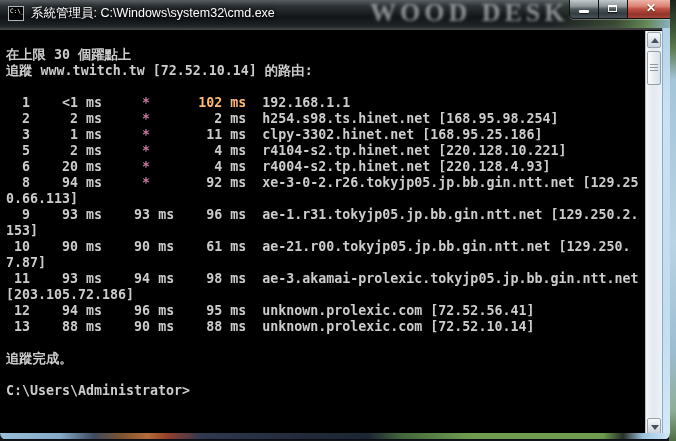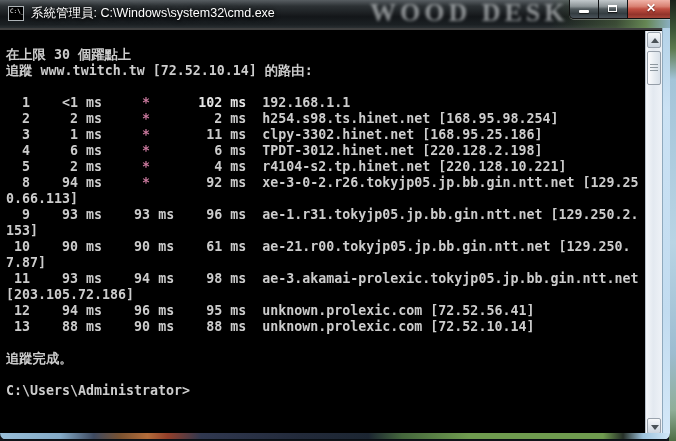--- a/index.html
+++ b/index.html
@@ -136,25 +136,25 @@
       <div class="cap-btn close">
         <span class="glyph-close">✕</span>
       </div>
     </div>
   </div>
 
   <div class="client">
     <pre class="console"><span>在上限 30 個躍點上
 </span><span>追蹤 www.twitch.tw [72.52.10.14] 的路由:
 </span><span>
-</span><span>  1<span>    &lt;1 ms</span><span style="color: rgb(203, 122, 159);">     *   </span><span style="color: #e5e5e5;">   102 ms</span>  192.168.1.1
+</span><span>  1<span>    &lt;1 ms</span><span style="color: rgb(203, 122, 159);">     *   </span><span style="color: #fdba74;">   102 ms</span>  192.168.1.1
 </span><span>  2<span>     2 ms</span><span style="color: rgb(203, 122, 159);">     *   </span><span>     2 ms</span>  h254.s98.ts.hinet.net [168.95.98.254]
 </span><span>  3<span>     1 ms</span><span style="color: rgb(203, 122, 159);">     *   </span><span>    11 ms</span>  clpy-3302.hinet.net [168.95.25.186]
-</span><span>  4<span>     6 ms</span><span style="color: rgb(203, 122, 159);">     *   </span><span>     6 ms</span>  TPDT-3012.hinet.net [220.128.2.198]
 </span><span>  5<span>     2 ms</span><span style="color: rgb(203, 122, 159);">     *   </span><span>     4 ms</span>  r4104-s2.tp.hinet.net [220.128.10.221]
+</span><span>  6<span>    20 ms</span><span style="color: rgb(203, 122, 159);">     *   </span><span>     4 ms</span>  r4004-s2.tp.hinet.net [220.128.4.93]
 </span><span>  8<span>    94 ms</span><span style="color: rgb(203, 122, 159);">     *   </span><span>    92 ms</span>  xe-3-0-2.r26.tokyjp05.jp.bb.gin.ntt.net [129.250.66.113]
 </span><span>  9<span>    93 ms</span><span>    93 ms</span><span>    96 ms</span>  ae-1.r31.tokyjp05.jp.bb.gin.ntt.net [129.250.2.153]
 </span><span> 10<span>    90 ms</span><span>    90 ms</span><span>    61 ms</span>  ae-21.r00.tokyjp05.jp.bb.gin.ntt.net [129.250.7.87]
 </span><span> 11<span>    93 ms</span><span>    94 ms</span><span>    98 ms</span>  ae-3.akamai-prolexic.tokyjp05.jp.bb.gin.ntt.net [203.105.72.186]
 </span><span> 12<span>    94 ms</span><span>    96 ms</span><span>    95 ms</span>  unknown.prolexic.com [72.52.56.41]
 </span><span> 13<span>    88 ms</span><span>    90 ms</span><span>    88 ms</span>  unknown.prolexic.com [72.52.10.14]
 </span><span>
 </span><span>追蹤完成。
 </span><span>
 </span><span>C:\Users\Administrator&gt;

